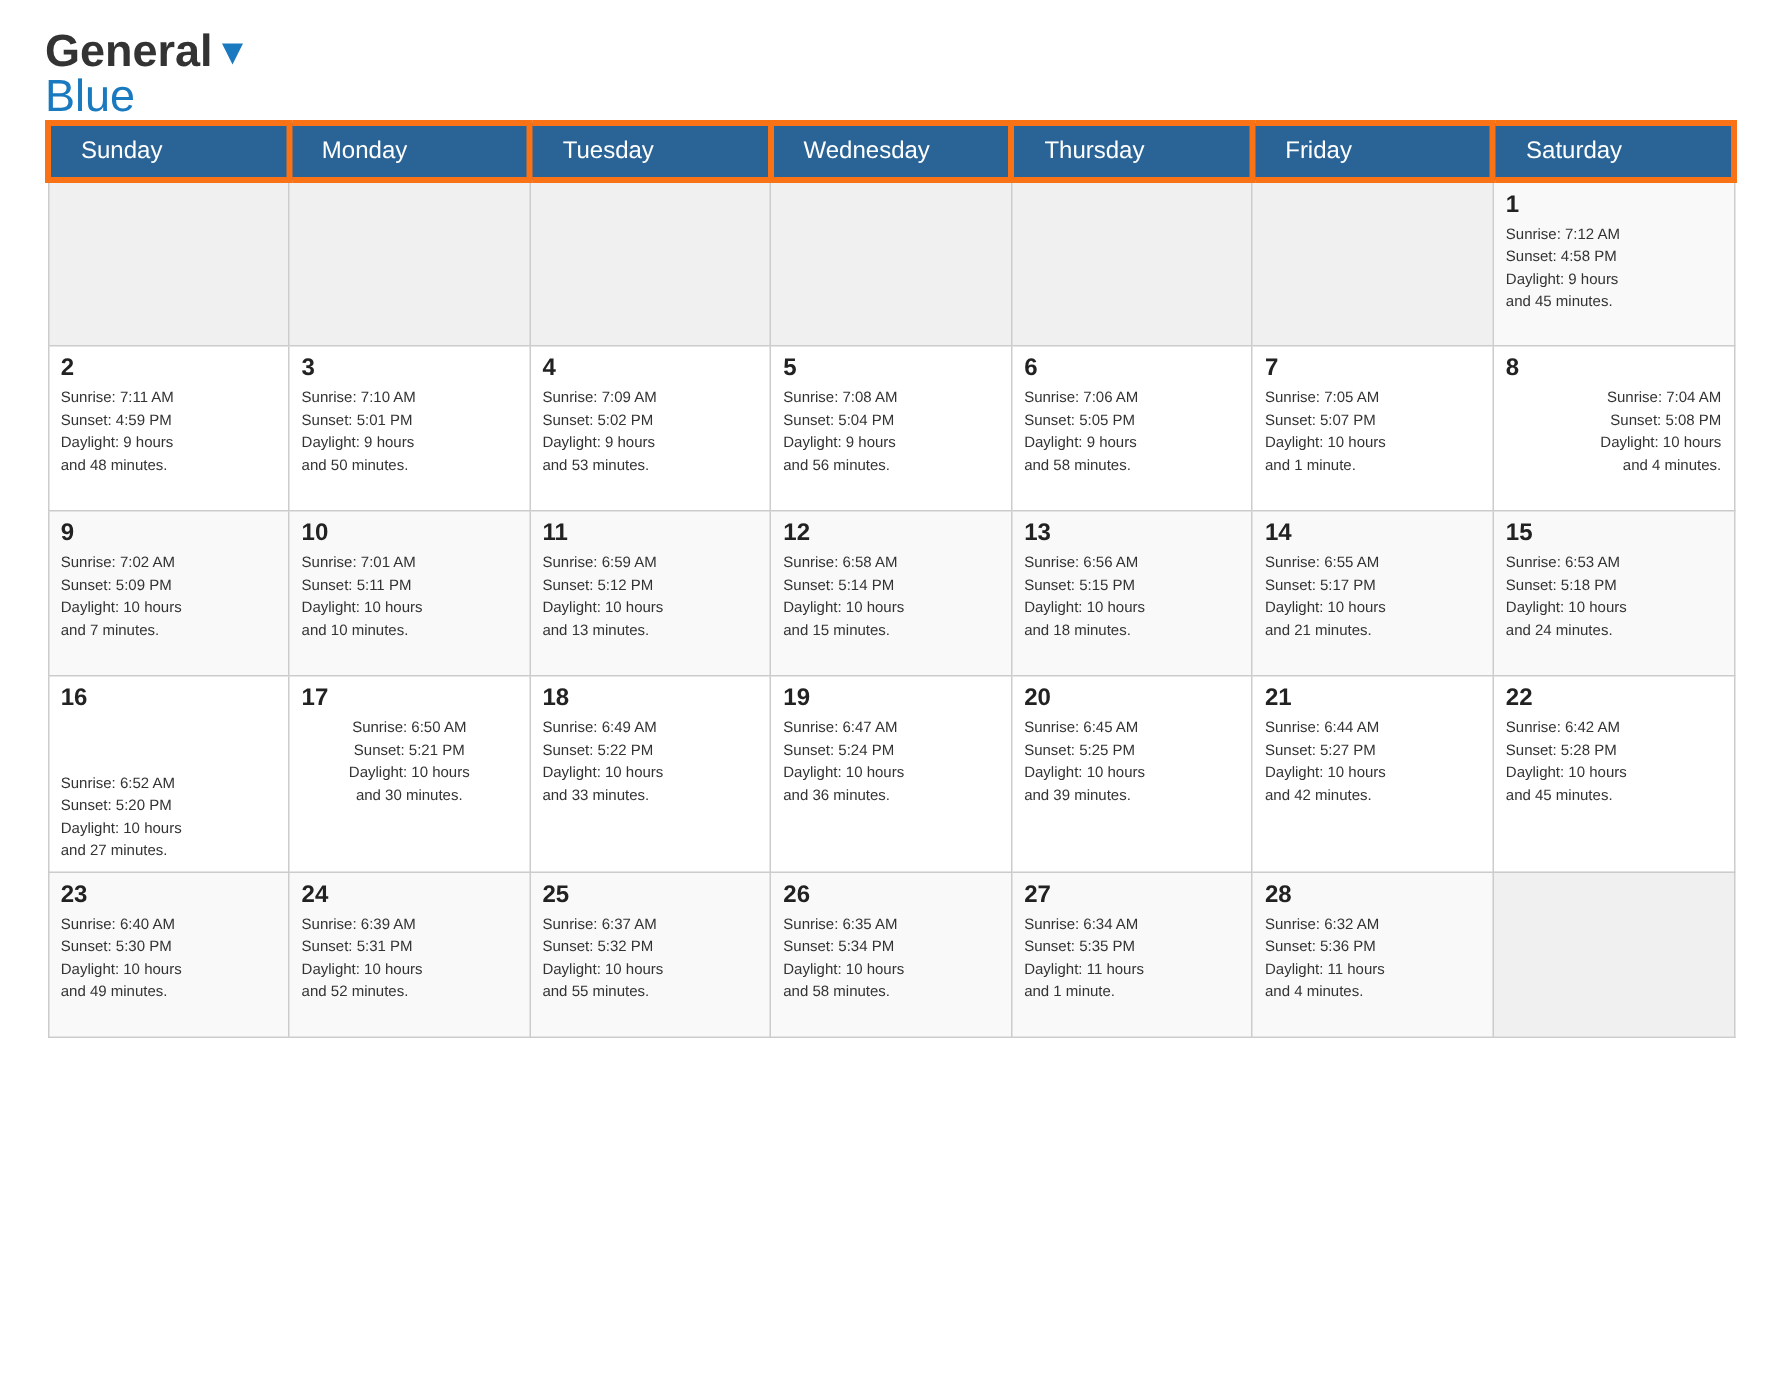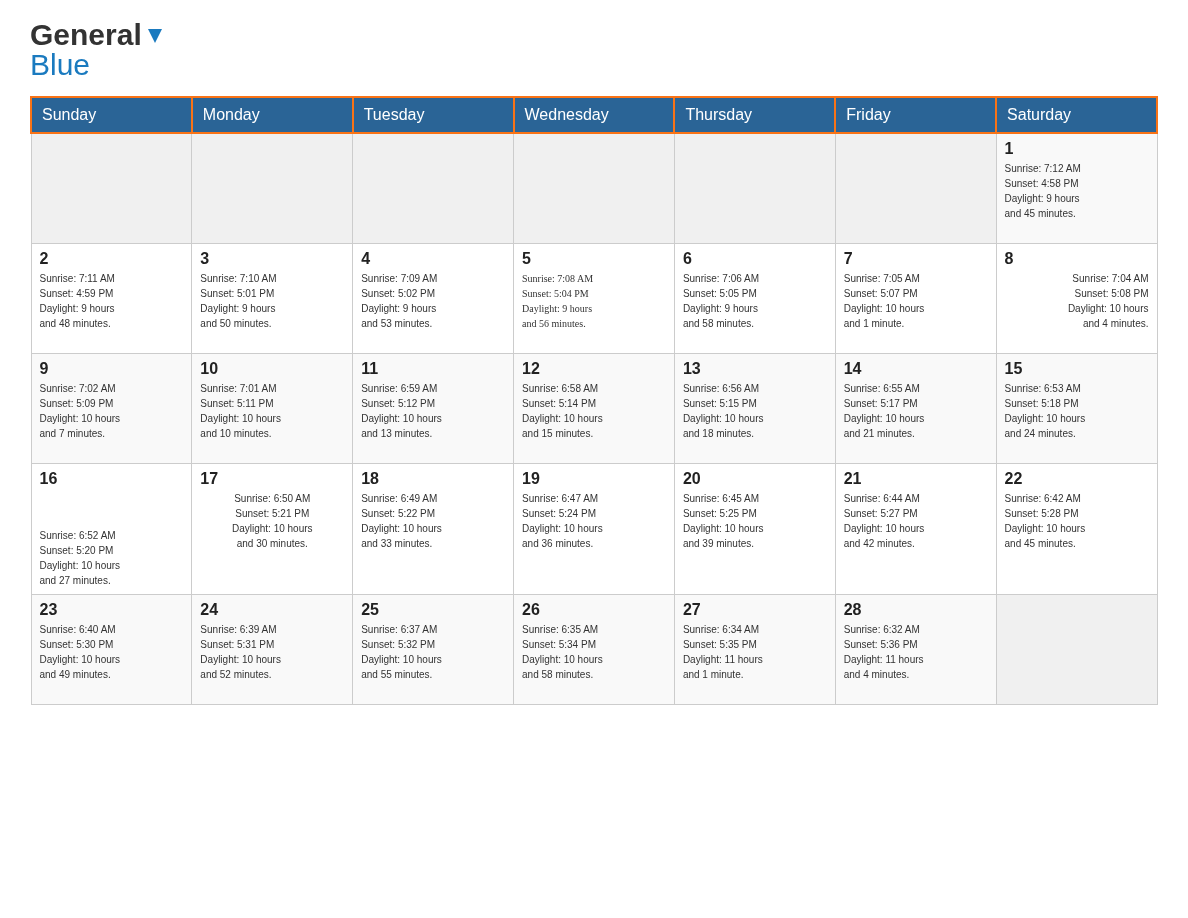--- a/index.html
+++ b/index.html
@@ -7,21 +7,20 @@
       font-family: Arial, sans-serif;
       background: #fff;
       width: 1188px;
       min-height: 918px;
       padding: 20px 30px;
     }
     .header {
       display: flex;
       justify-content: space-between;
       align-items: flex-start;
-      margin-bottom: 16px;
     }
     .logo {
       display: flex;
       flex-direction: column;
       align-items: flex-start;
     }
     .title-block {
       text-align: right;
     }
     .month-title {
@@ -36,25 +35,25 @@
       margin-top: 4px;
     }
     table {
       width: 100%;
       border-collapse: collapse;
       table-layout: fixed;
     }
     thead th {
       background-color: #2a6496;
       color: #fff;
-      padding: 8px 10px;
+      padding: 8px 20px;
       text-align: left;
       font-size: 16px;
       font-weight: normal;
-      border: 2px solid #f97316;
+      border: 4px solid #f97316;
     }
     tbody td {
       border: 1px solid #ccc;
       vertical-align: top;
       padding: 6px 8px;
       height: 110px;
       font-size: 13px;
       color: #333;
     }
     tbody tr:nth-child(odd) td {
@@ -143,21 +142,21 @@
         </td>
         <td>
           <span class="day-number">4</span>
           <div class="day-info" style="white-space: pre-line;">Sunrise: 7:09 AM
 Sunset: 5:02 PM
 Daylight: 9 hours
 and 53 minutes.</div>
         </td>
         <td>
           <span class="day-number">5</span>
-          <div class="day-info" style="white-space: pre-line; font-family: Liberation Serif, serif;">Sunrise: 7:08 AM
+          <div class="day-info" style="white-space: pre-line;">Sunrise: 7:08 AM
 Sunset: 5:04 PM
 Daylight: 9 hours
 and 56 minutes.</div>
         </td>
         <td>
           <span class="day-number">6</span>
           <div class="day-info" style="white-space: pre-line;">Sunrise: 7:06 AM
 Sunset: 5:05 PM
 Daylight: 9 hours
 and 58 minutes.</div>

